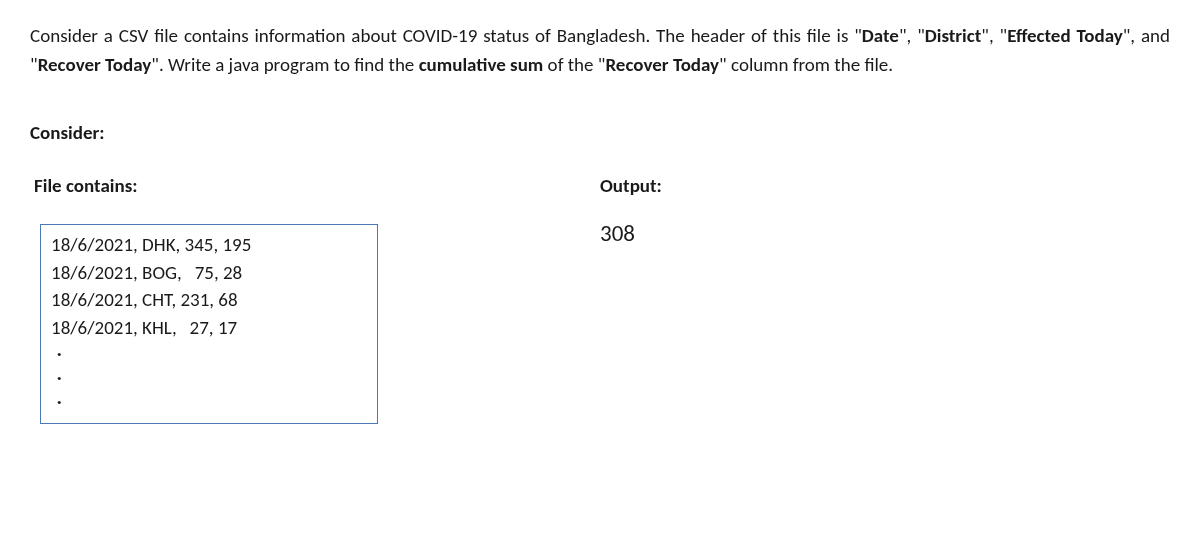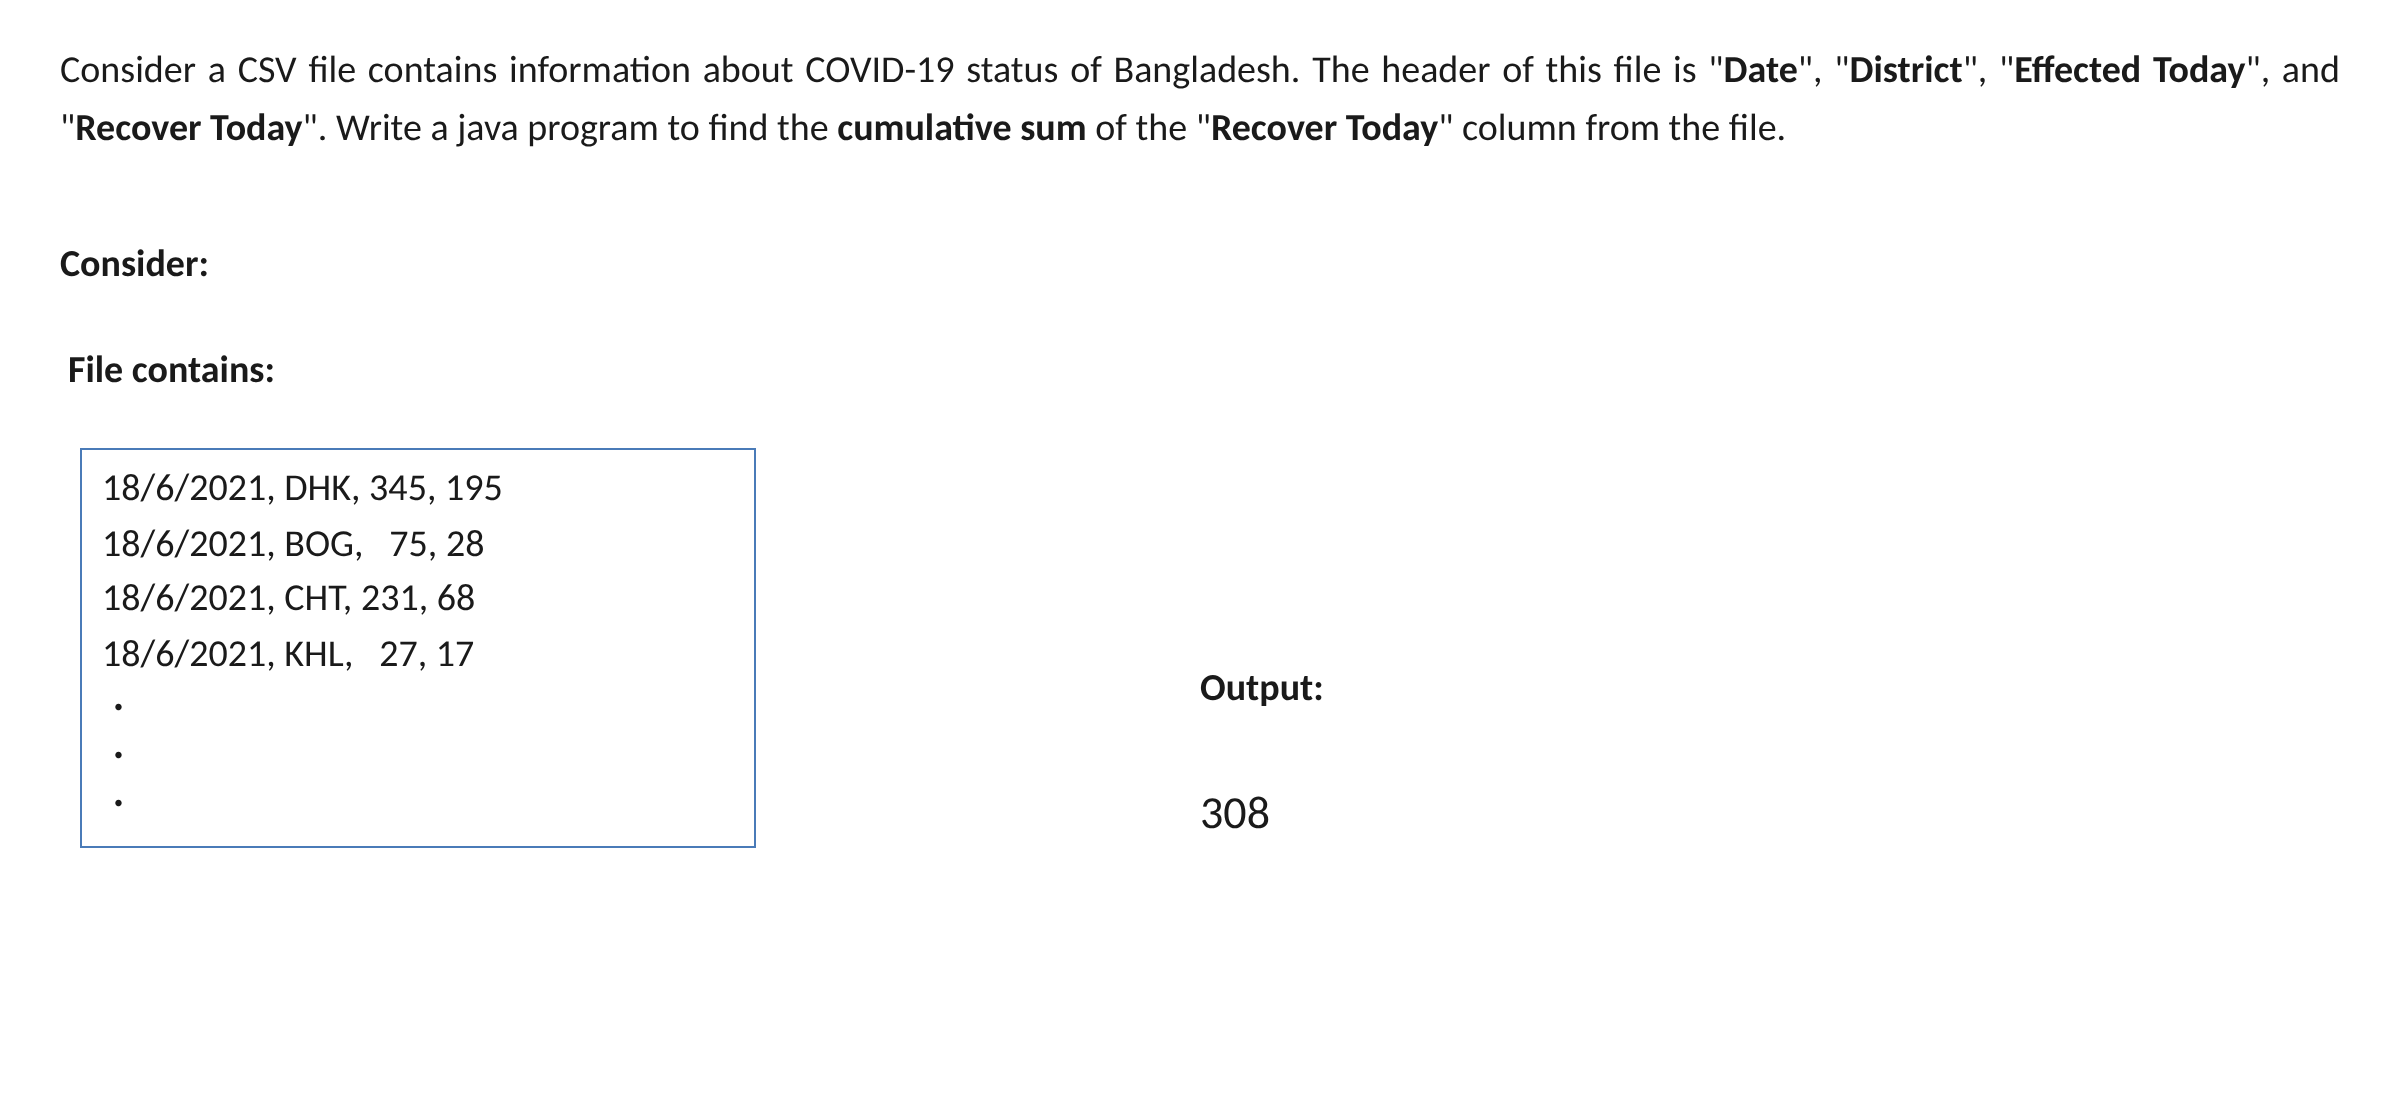--- a/index.html
+++ b/index.html
@@ -22,36 +22,36 @@
     }
     .bold {
       font-weight: bold;
     }
     .example-label {
       font-weight: bold;
       margin-bottom: 24px;
     }
     .columns {
       display: flex;
-      align-items: flex-end;
+      align-items: flex-start;
     }
     .left-col {
       flex: 0 0 50%;
     }
     .right-col {
       flex: 0 0 50%;
     }
     .file-contains-label {
       font-weight: bold;
       margin-bottom: 24px;
       padding-left: 4px;
     }
     .output-label {
       font-weight: bold;
-      margin-bottom: 30px;
+      margin-bottom: 16px;
     }
     .file-box {
       border: 1px solid #4a7bb8;
       padding: 6px 10px 10px 10px;
       width: 338px;
       margin-left: 10px;
       line-height: 1.45;
       font-size: 19px;
     }
     .file-row {

